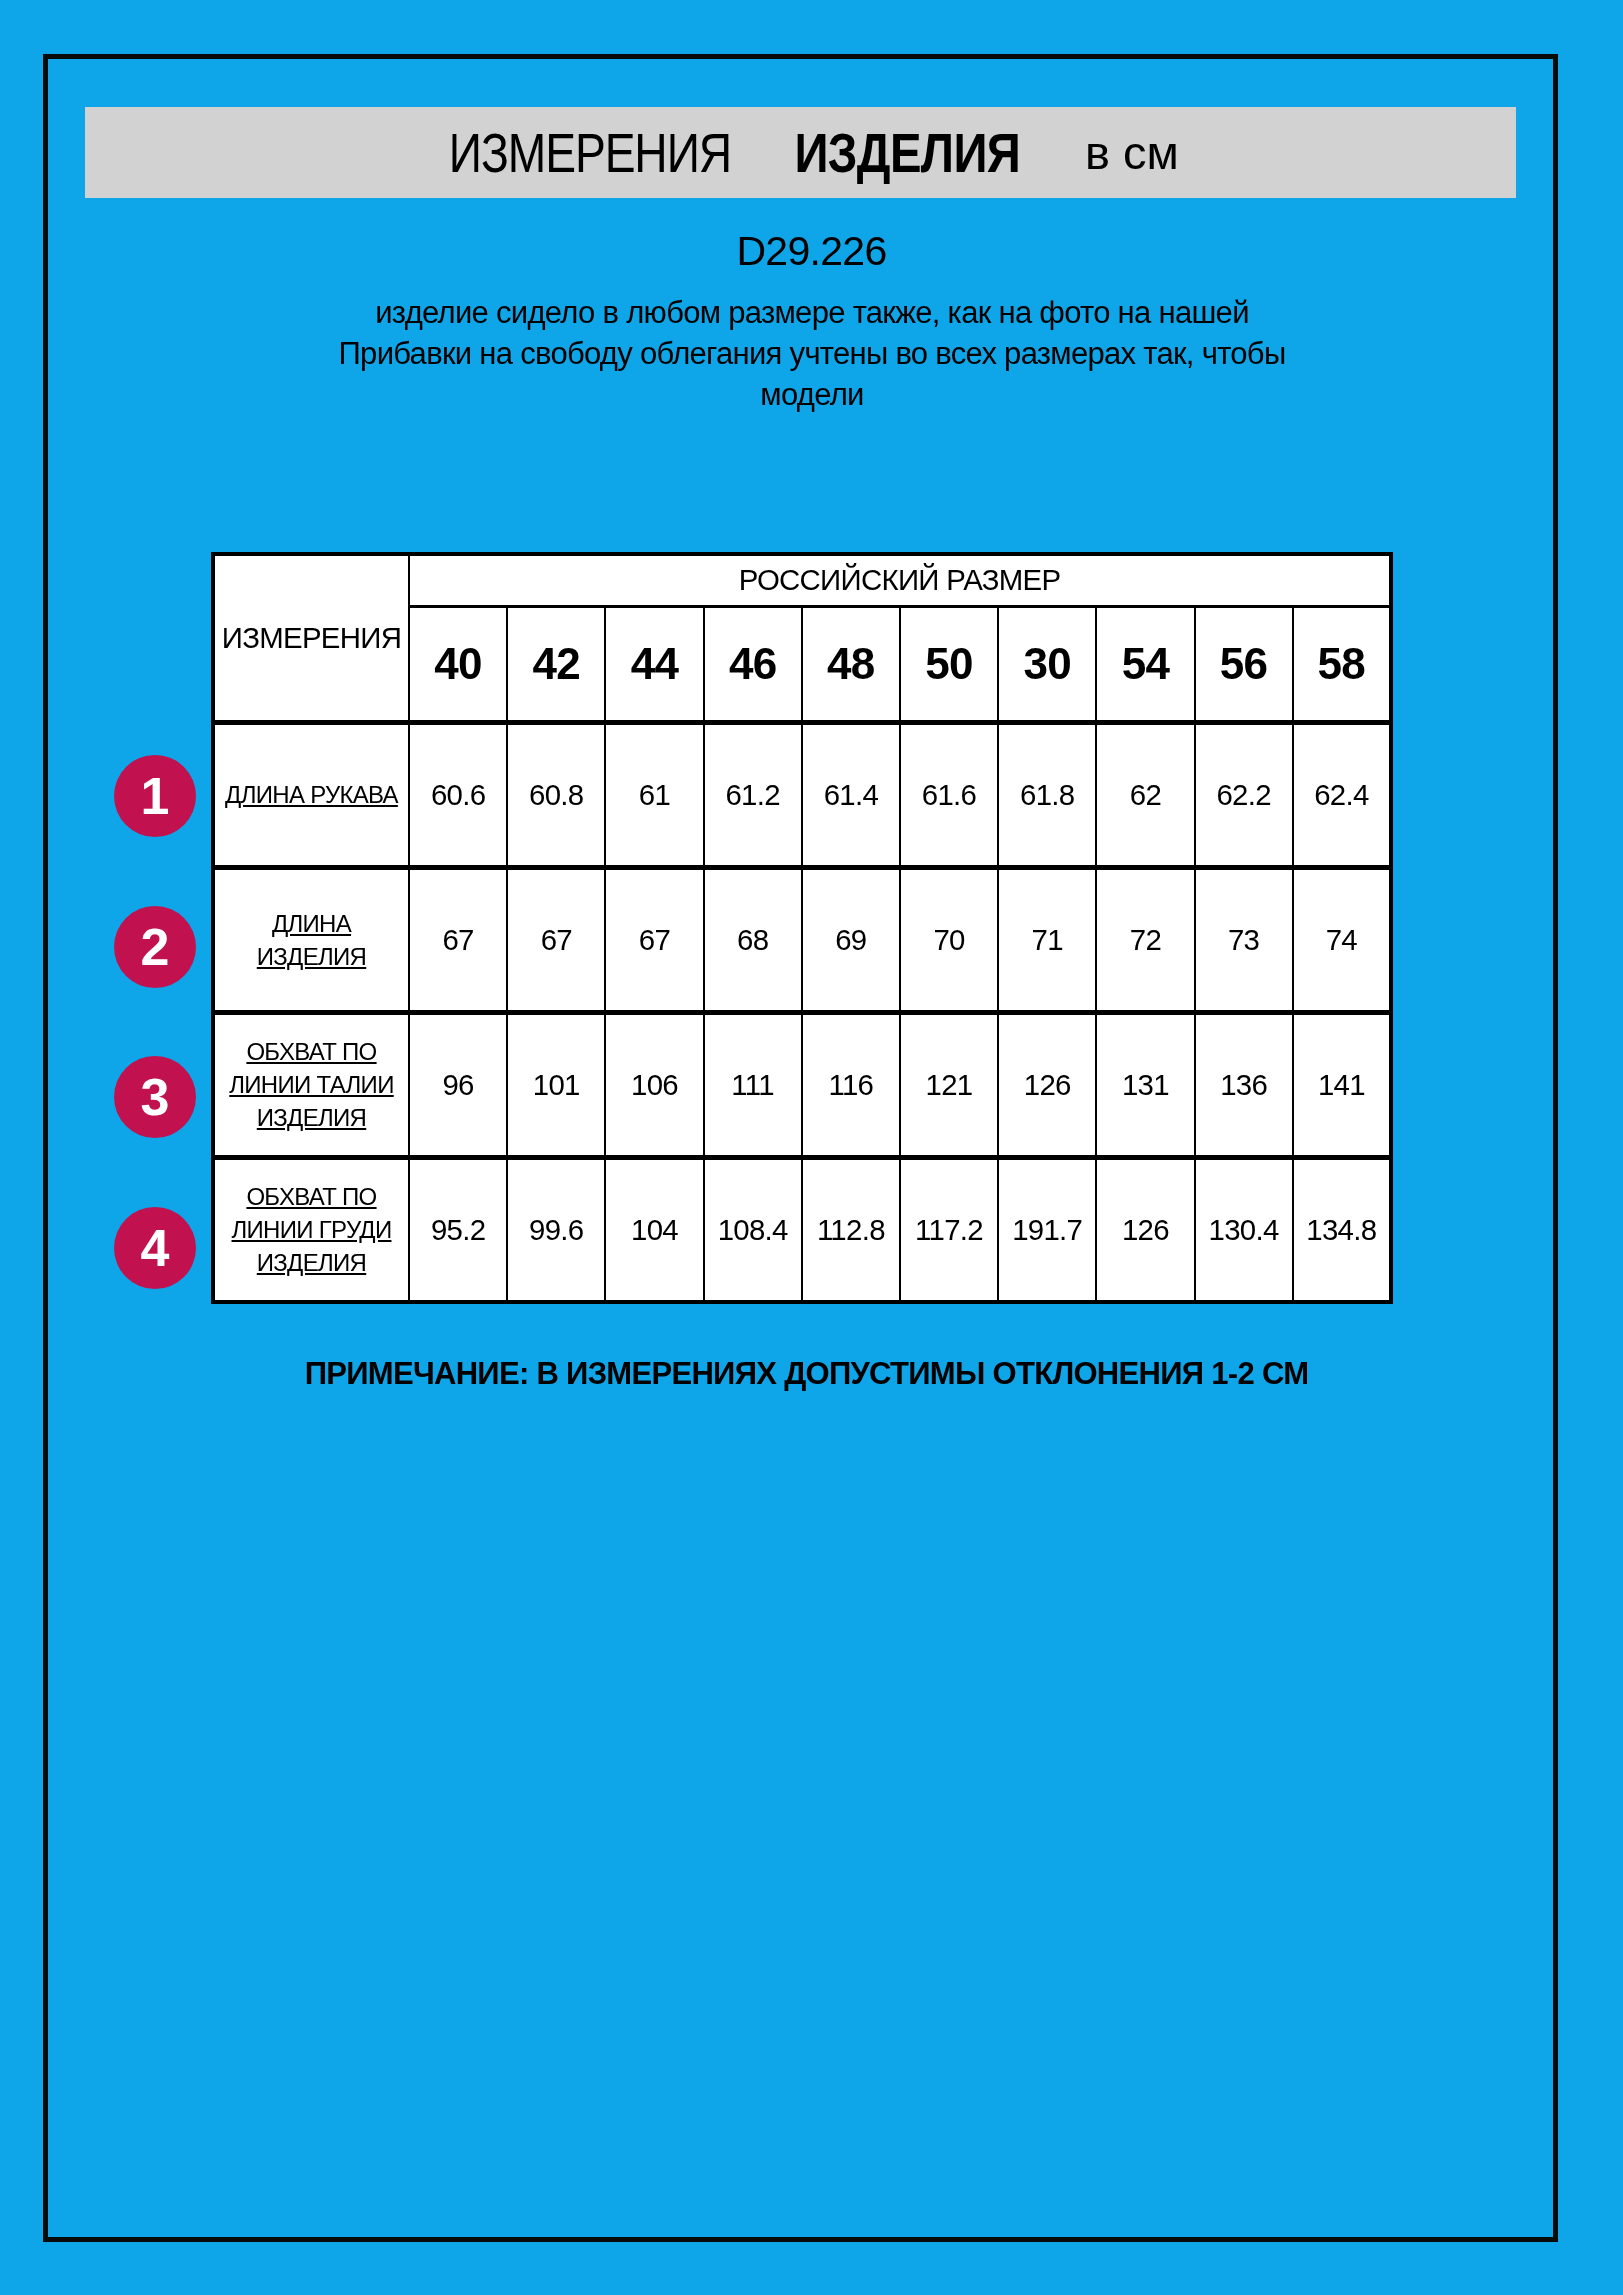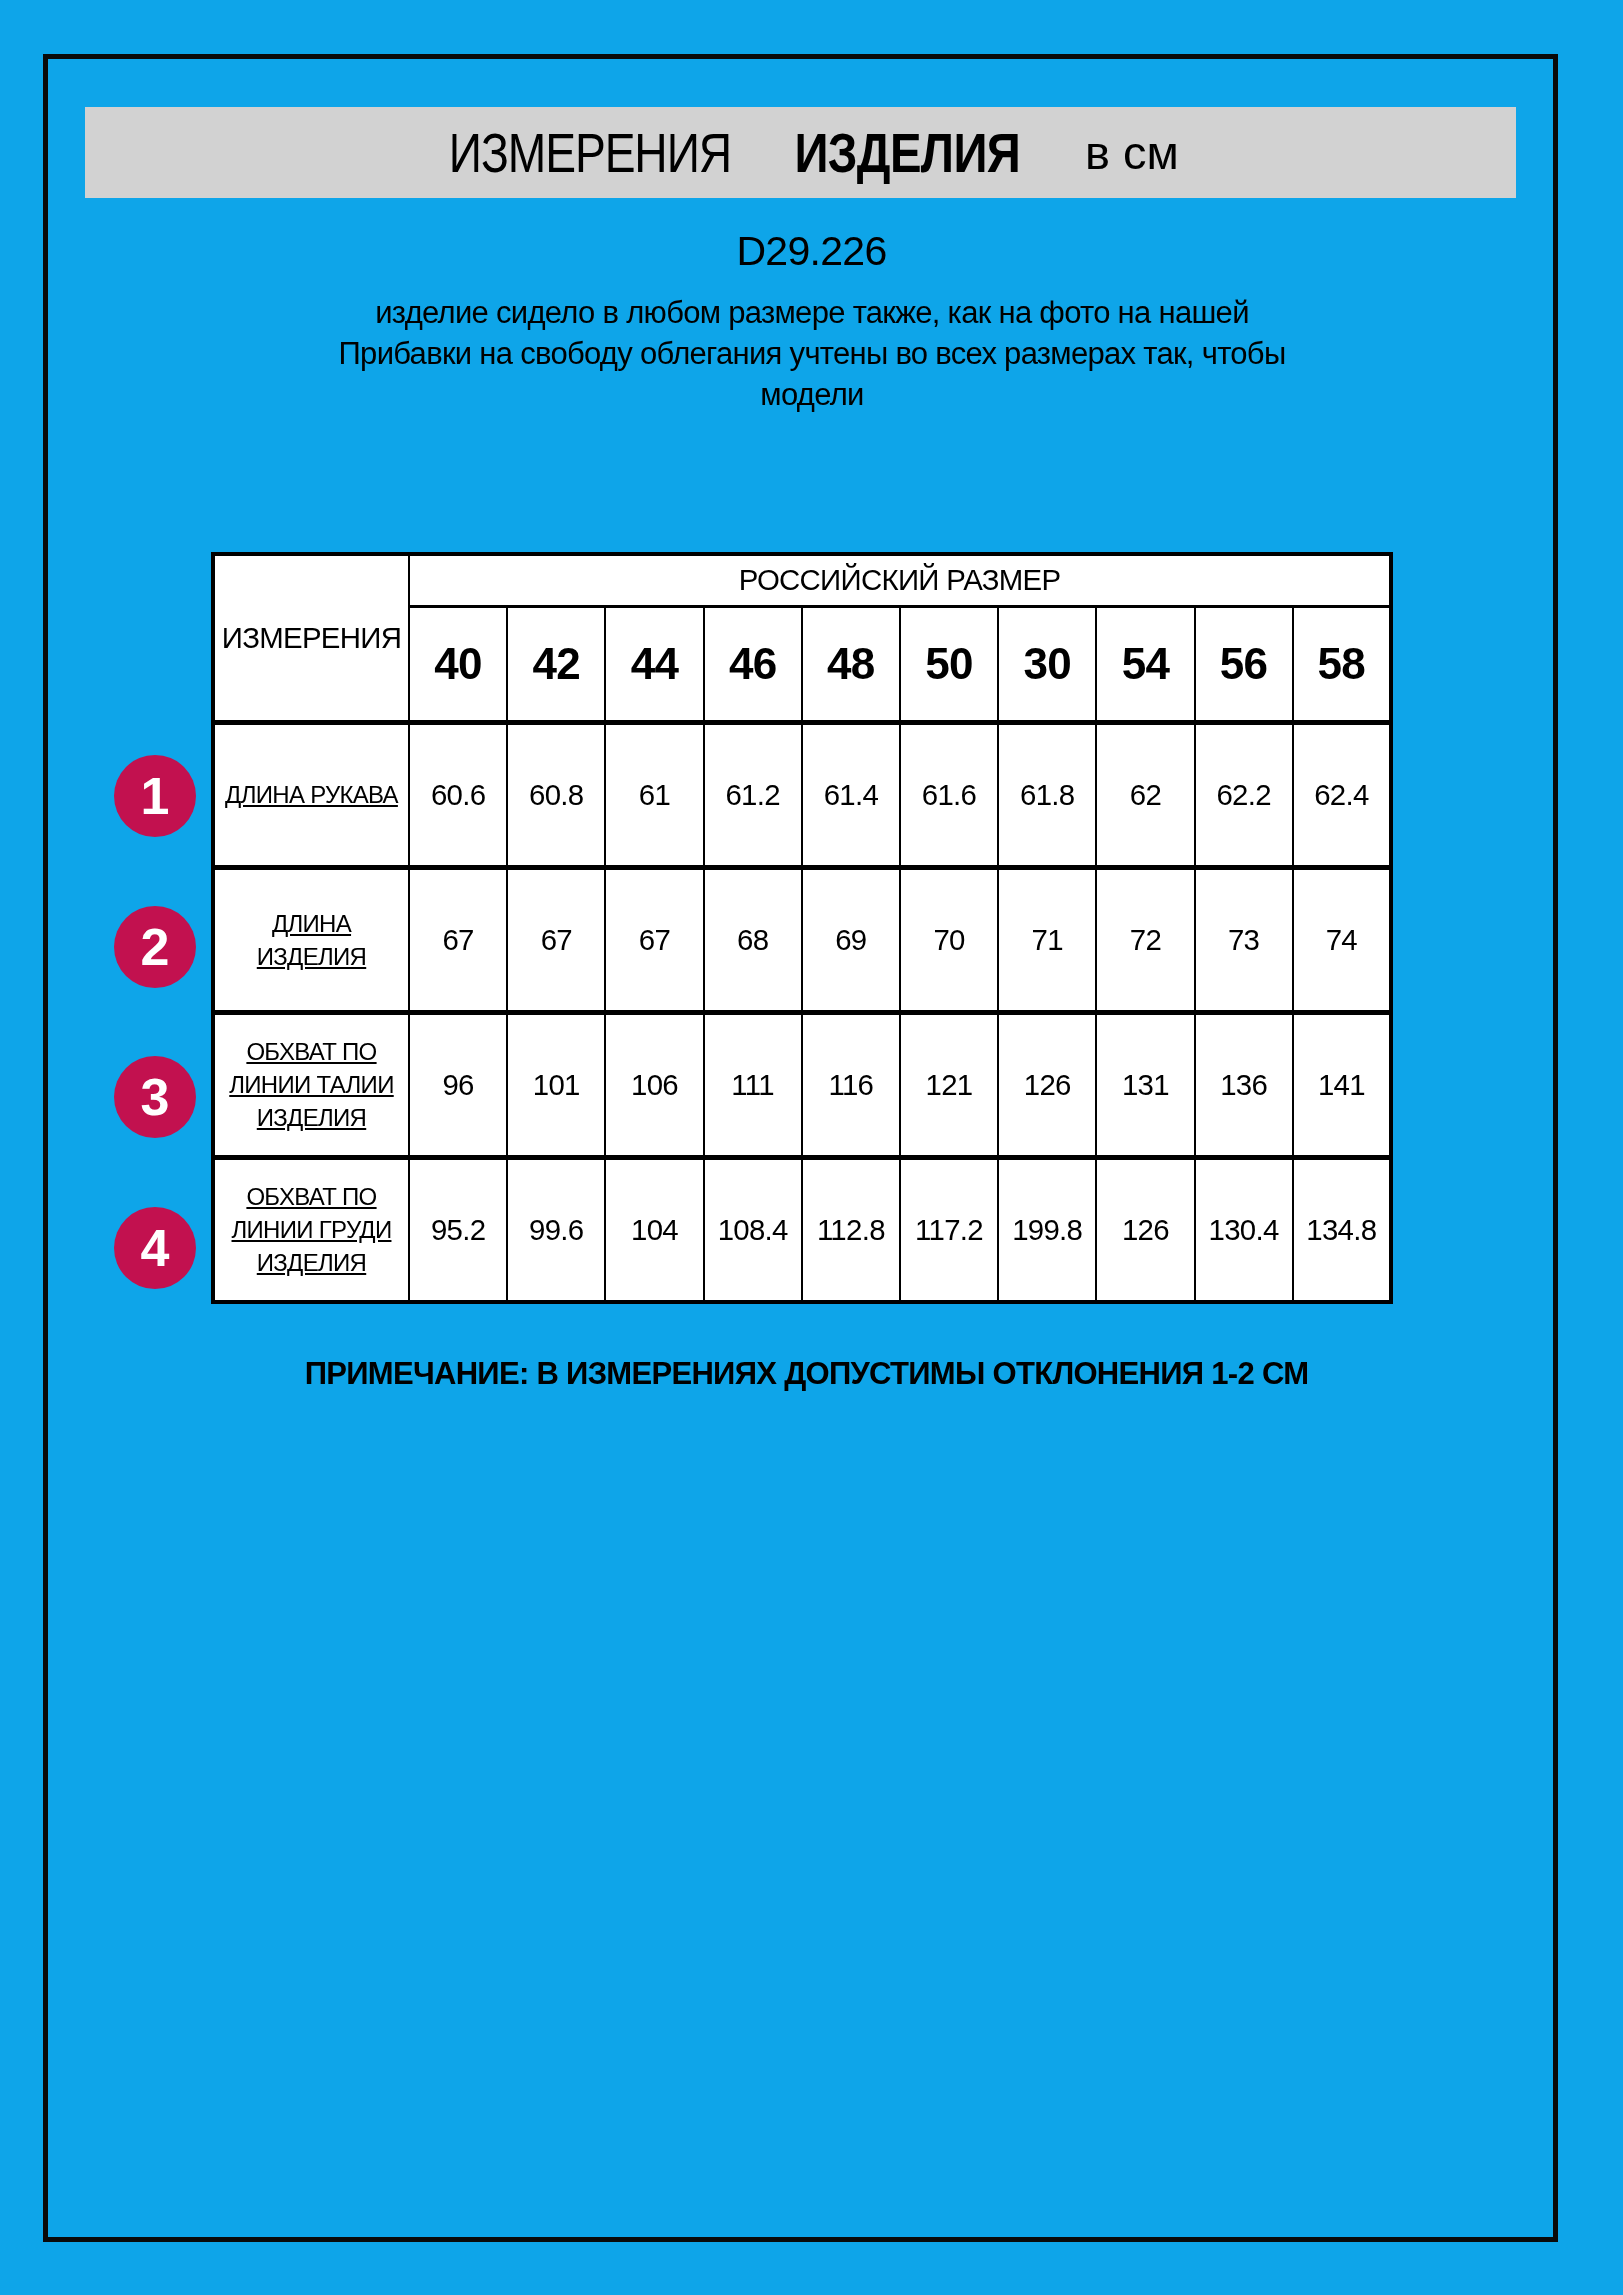--- a/index.html
+++ b/index.html
@@ -193,21 +193,21 @@
       </tr>
 
       <tr class="data-row">
         <td class="row-label-cell">ОБХВАТ ПО ЛИНИИ ГРУДИ ИЗДЕЛИЯ</td>
         <td class="value-cell">95.2</td>
         <td class="value-cell">99.6</td>
         <td class="value-cell">104</td>
         <td class="value-cell">108.4</td>
         <td class="value-cell">112.8</td>
         <td class="value-cell">117.2</td>
-        <td class="value-cell">199.8</td>
+        <td class="value-cell">191.7</td>
         <td class="value-cell">126</td>
         <td class="value-cell">130.4</td>
         <td class="value-cell">134.8</td>
       </tr>
     </tbody>
   </table>
 
   <div class="row-badge badge-1">1</div>
   <div class="row-badge badge-2">2</div>
   <div class="row-badge badge-3">3</div>

